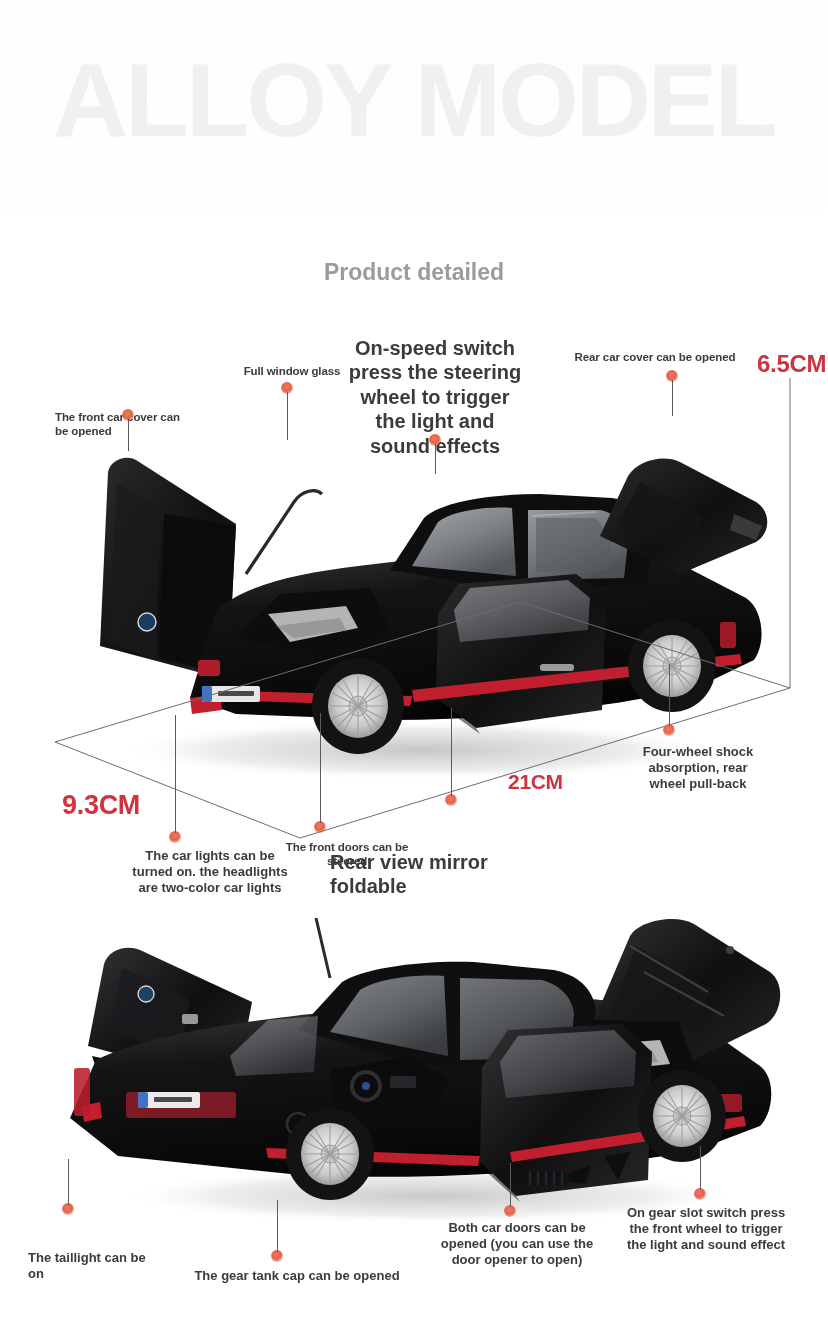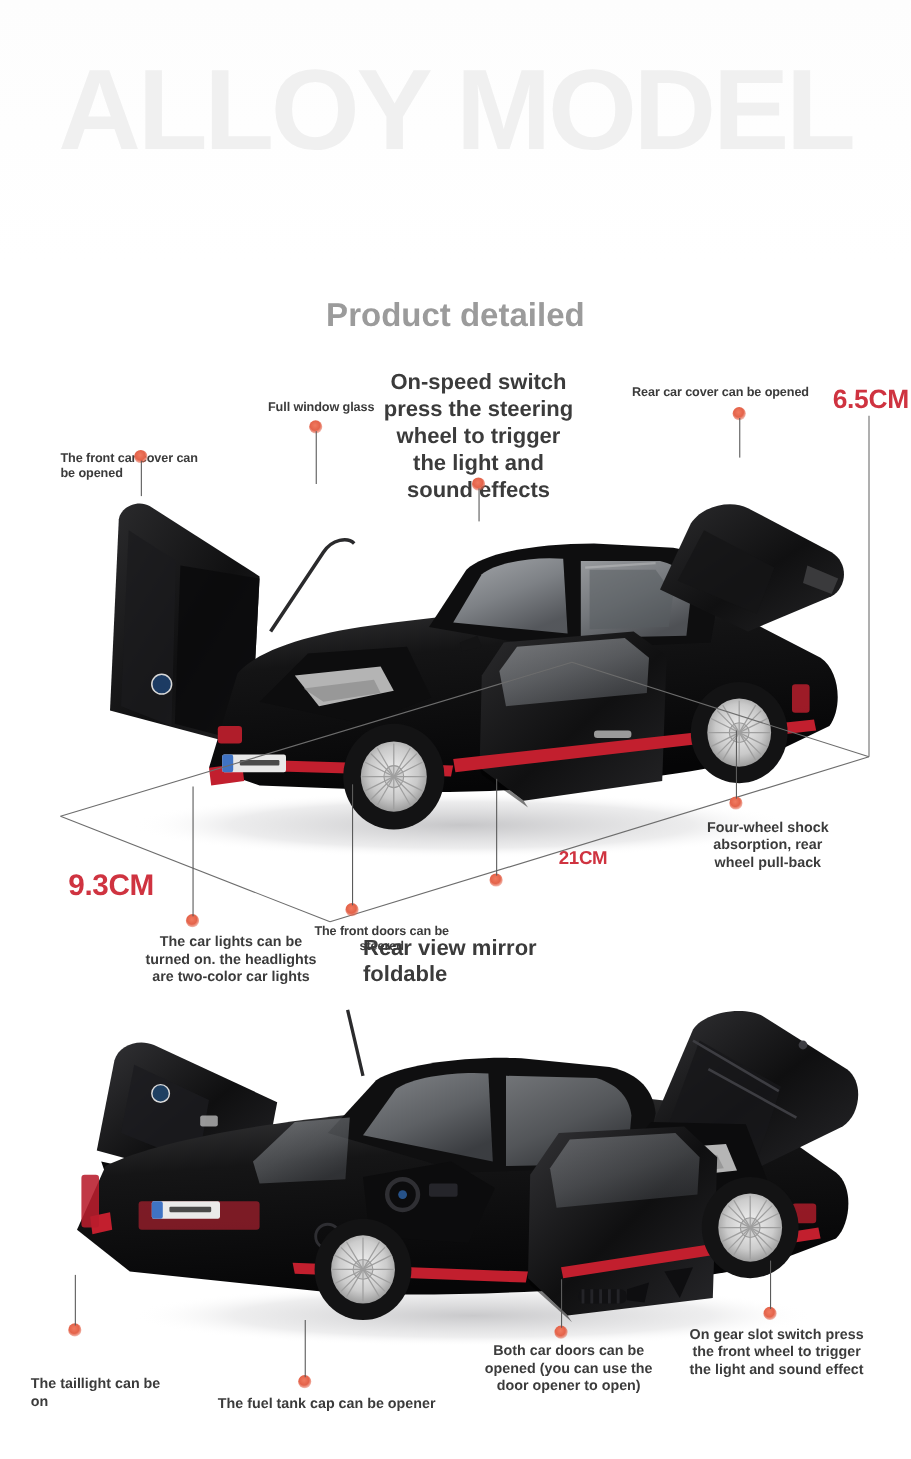--- a/index.html
+++ b/index.html
@@ -50,24 +50,24 @@
     width: 828px;
     text-align: center;
     font-size: 89px;
     font-weight: 800;
     letter-spacing: -1px;
     color: #8a8a8a;
     line-height: 1;
   }
   .subtitle {
     position: absolute;
-    left: 0; top: 268px;
+    left: 0; top: 258px;
     width: 828px;
     text-align: center;
-    font-size: 30px;
+    font-size: 23px;
     font-weight: 600;
     color: #9b9b9b;
     line-height: 1.28;
   }
   .subtitle .l2 { display: block; padding-left: 42px; }
 
   
   .stage { position: absolute; overflow: hidden; }
   #stage-top    { left: 40px;  top: 398px;  width: 760px; height: 400px; }
   #stage-bottom { left: 30px;  top: 880px;  width: 780px; height: 360px; }
@@ -110,21 +110,21 @@
   
   .dimlabel {
     position: absolute;
     color: #cf3340;
     font-weight: 800;
     letter-spacing: -.3px;
     white-space: nowrap;
   }
   #dim-65 { font-size: 24px; }
   #dim-93 { font-size: 27px; }
-  #dim-21 { font-size: 17px; }
+  #dim-21 { font-size: 21px; }
   .dimline-svg { position: absolute; left: 0; top: 0; pointer-events: none; }
 </style>
 </head>
 <body>
 
 <div id="page">
 
   <div class="header">
     <div class="watermark">ALLOY MODEL</div>
     <div class="subtitle">
@@ -490,21 +490,21 @@
   <div class="anno">
     <div class="txt med left" style="left:28px; top:1218px; width:170px;">The taillight can be
 on</div>
     <div class="pin" style="left:68px; top:1209px;">
       <div class="dot"></div>
       <div class="stem up" style="height:46px;"></div>
     </div>
   </div>
 
   <div class="anno">
-    <div class="txt med" style="left:172px; top:1268px; width:250px;">The fuel tank cap can be opener</div>
+    <div class="txt med" style="left:172px; top:1268px; width:250px;">The gear tank cap can be opened</div>
     <div class="pin" style="left:277px; top:1256px;">
       <div class="dot"></div>
       <div class="stem up" style="height:52px;"></div>
     </div>
   </div>
 
   <div class="anno">
     <div class="txt med" style="left:428px; top:1220px; width:178px;">Both car doors can be
 opened (you can use the
 door opener to open)</div>

